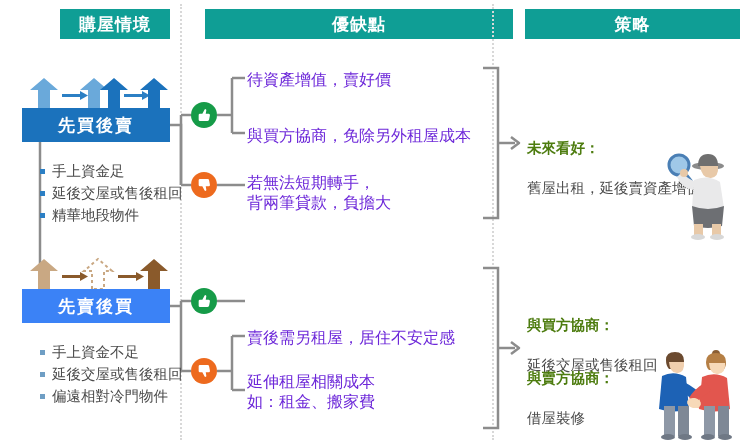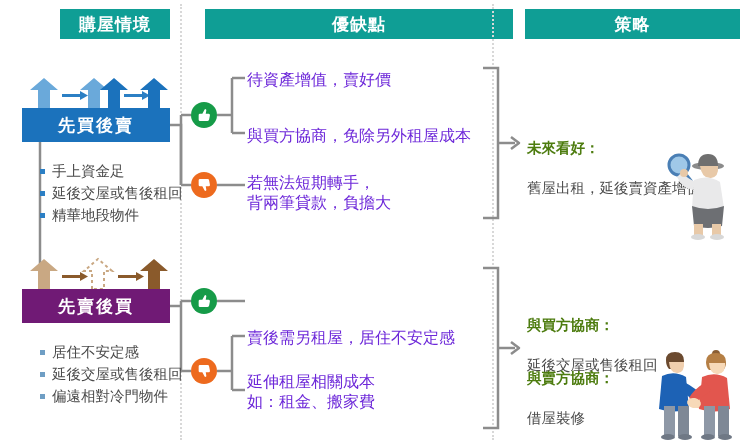--- a/index.html
+++ b/index.html
@@ -37,21 +37,21 @@
   #vdot-2{left:492px;}
 
   
   .scen-box{
     position:absolute;
     height:34px;
     display:flex;align-items:center;justify-content:center;
     color:#ffffff;font-weight:bold;font-size:17px;letter-spacing:2px;
   }
   #scen-box-1{left:22px;top:108px;width:148px;background:#1b72bc;}
-  #scen-box-2{left:22px;top:289px;width:148px;background:#701a75;}
+  #scen-box-2{left:22px;top:289px;width:148px;background:#3b82f6;}
 
   
   .house-strip{position:absolute;height:30px;}
   #house-strip-1{left:26px;top:78px;width:144px;}
   #house-strip-2{left:26px;top:259px;width:144px;}
 
   
   .bullets{position:absolute;left:24px;width:160px;}
   #bullets-1{top:145px;}
   #bullets-2{top:326px;}
@@ -229,21 +229,21 @@
   <div class="scen-box" id="scen-box-2">
     <span>先賣後買</span>
   </div>
 
   <ul class="bullets" id="bullets-1">
     <li>手上資金足</li>
     <li>延後交屋或售後租回</li>
     <li>精華地段物件</li>
   </ul>
   <ul class="bullets" id="bullets-2">
-    <li>居住不安定感</li>
+    <li>手上資金不足</li>
     <li>延後交屋或售後租回</li>
     <li>偏遠相對冷門物件</li>
   </ul>
 
   <div class="thumb up" id="thumb-up-1">
     <svg width="16" height="16" viewBox="0 0 24 24" fill="#ffffff">
       <path d="M9.5 21H6a2 2 0 0 1-2-2v-7a2 2 0 0 1 2-2h3.5l3.4-6.1a1.4 1.4 0 0 1 2.6.9l-.9 5.2h4.3a2 2 0 0 1 2 2.3l-1.2 6.5A2.4 2.4 0 0 1 17.3 21H9.5z"></path>
     </svg>
   </div>
   <div class="thumb down" id="thumb-down-1">

